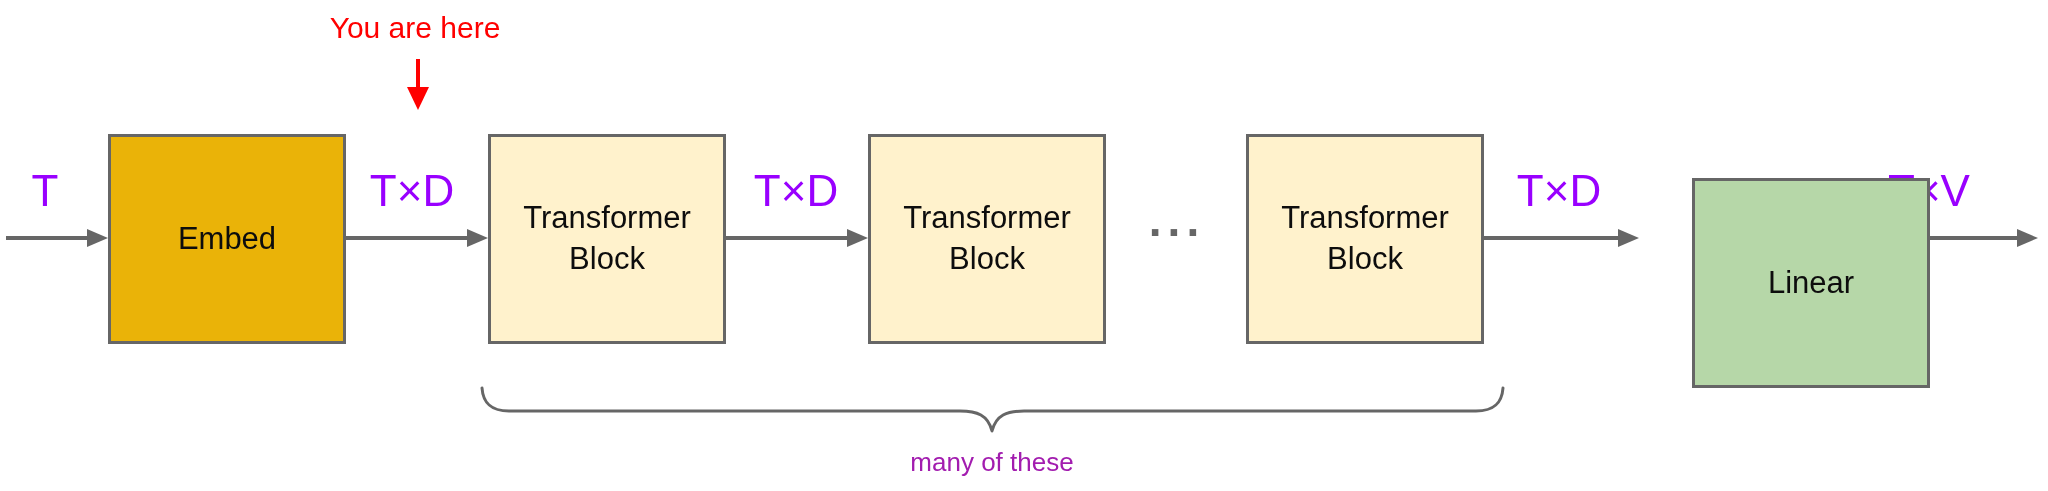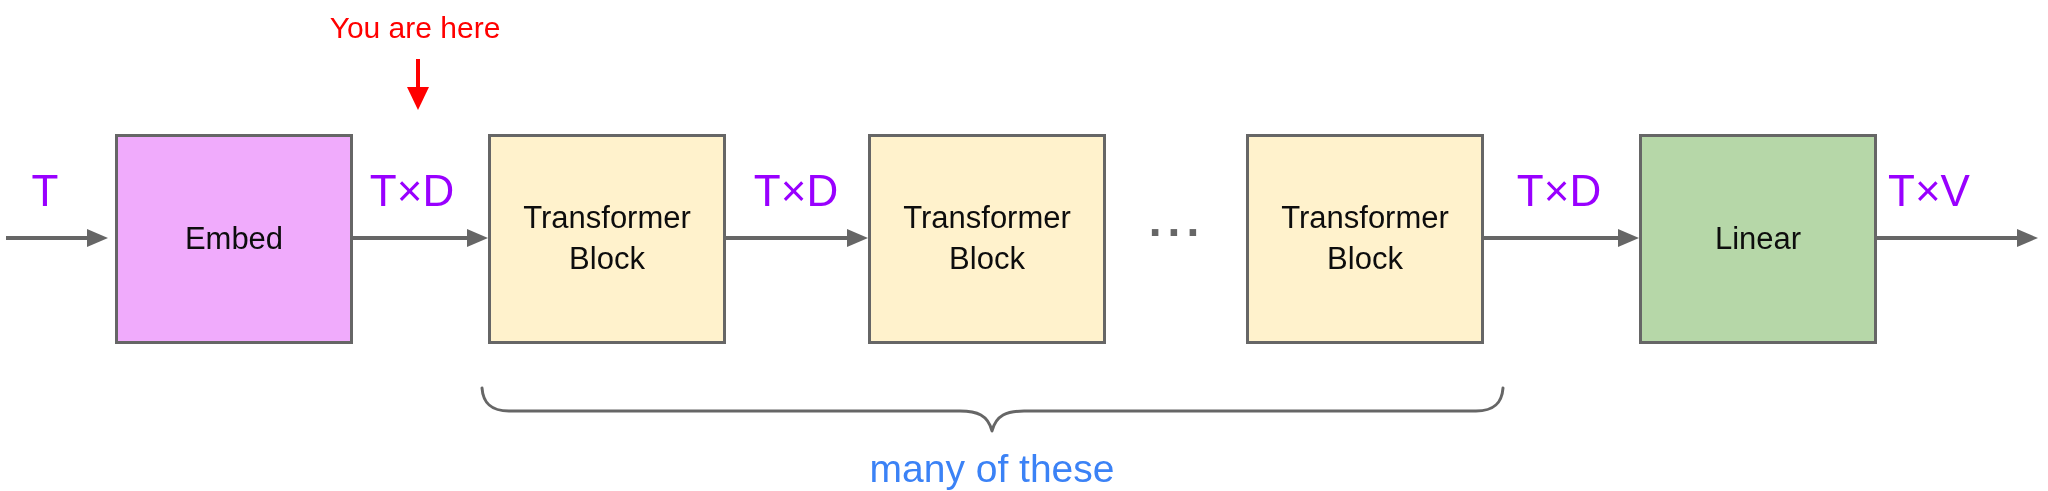--- a/index.html
+++ b/index.html
@@ -26,21 +26,21 @@
     text-align: center;
     font-size: 31px;
     line-height: 1.32;
     color: #0d0d0d;
     padding: 0 14px;
   }
   .node-embed  { left: 108px;  }
   .node-tb1    { left: 488px;  }
   .node-tb2    { left: 868px;  }
   .node-tb3    { left: 1246px; }
-  .node-linear { left: 1639px; }
+  .node-linear { left: 1692px; margin-top: 44px; }
 
   
   .arrow {
     position: absolute;
     top: 229px;
     height: 18px;
   }
   .arrow .shaft {
     position: absolute;
     left: 0; right: 15px; top: 7px;
@@ -119,22 +119,22 @@
     border-right: 11px solid transparent;
   }
 
   
   .brace-svg { position: absolute; left: 0; top: 0; }
   .brace-label {
     position: absolute;
     left: 992px;
     top: 449px;
     transform: translateX(-50%);
-    font-size: 39px;
-    color: #3b82f6;
+    font-size: 26px;
+    color: #a21caf;
     white-space: nowrap;
     line-height: 1;
   }
 </style>
 </head>
 <body>
 
 <div id="canvas">
 
   <div class="annotation-text">You are here</div>
@@ -161,21 +161,21 @@
   </div>
   <div class="arrow arrow-tb3-l">
     <div class="shaft"></div>
     <div class="head"></div>
   </div>
   <div class="arrow arrow-out">
     <div class="shaft"></div>
     <div class="head"></div>
   </div>
 
-  <div class="node node-embed" style="background-color: #f0abfc; margin-left: 7px;">
+  <div class="node node-embed" style="background-color: #eab308;">
     <span>Embed</span>
   </div>
   <div class="node node-tb1" style="background-color: rgb(255, 242, 204);">
     <span>Transformer Block</span>
   </div>
   <div class="node node-tb2" style="background-color: rgb(255, 242, 204);">
     <span>Transformer Block</span>
   </div>
   <div class="node node-tb3" style="background-color: rgb(255, 242, 204);">
     <span>Transformer Block</span>

